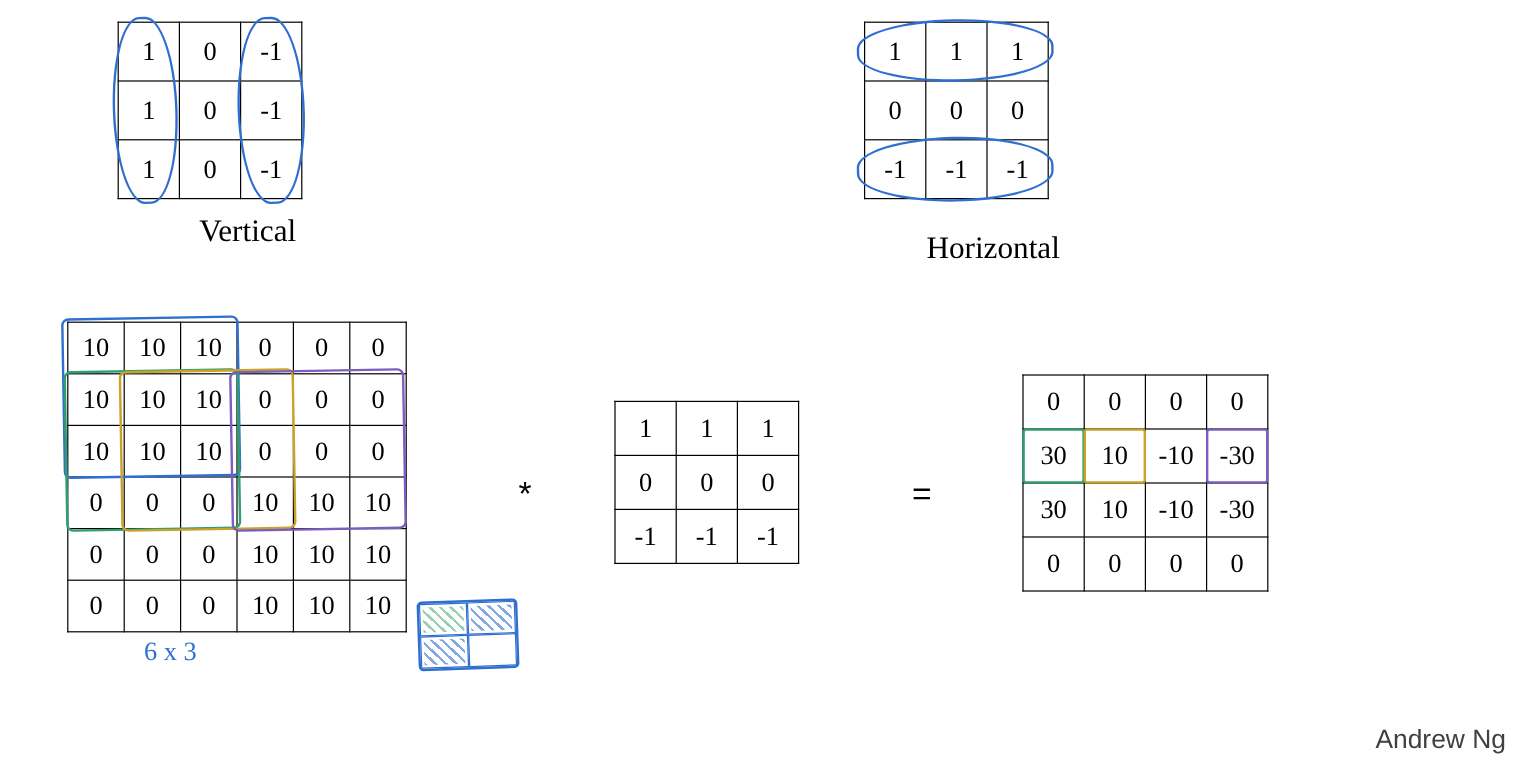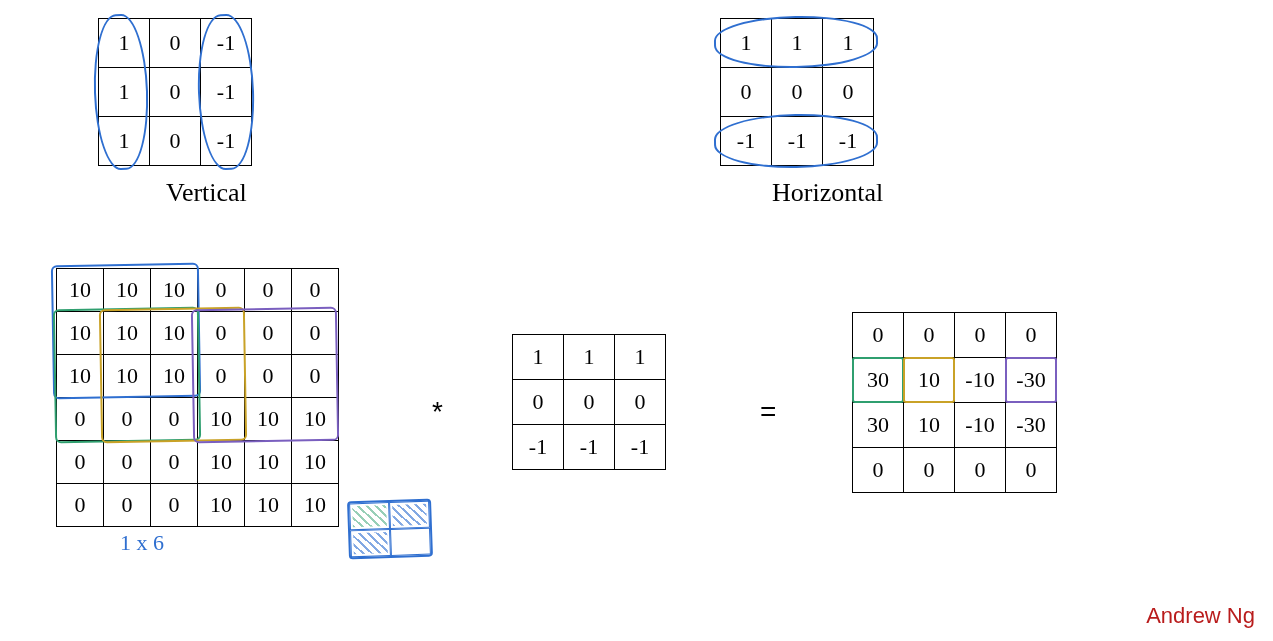--- a/index.html
+++ b/index.html
@@ -53,21 +53,21 @@
 
   .handwritten {
     font-family: "Comic Sans MS", "Segoe Script", cursive;
     color: #2f6fd0;
     font-size: 22px;
   }
 
   .credit {
     font-family: Arial, Helvetica, sans-serif;
     font-size: 22px;
-    color: #b91c1c;
+    color: #404040;
   }
 
   
   .hl {
     position: absolute;
     border-width: 2px;
     border-style: solid;
     border-radius: 3px;
     pointer-events: none;
   }
@@ -175,21 +175,21 @@
       <td>-1</td>
     </tr>
   </tbody>
       </table>
 </div>
 
 <div class="circle-horiz" style="left:714px; top:16px; width:160px; height:48px;"></div>
 
 <div class="circle-horiz" style="left:714px; top:114px; width:160px; height:50px;"></div>
 
-<div class="abs caption" style="left:736px; top:178px;">Horizontal</div>
+<div class="abs caption" style="left:736px; top:192px;">Horizontal</div>
 
 <div class="abs" style="left:56px; top:268px;">
   <table class="matrix input6">
     <tbody>
           <tr>
       <td>10</td>
       <td>10</td>
       <td>10</td>
       <td>0</td>
       <td>0</td>
@@ -237,21 +237,21 @@
     </tr>
   </tbody>
       </table>
 </div>
 
 <div class="scribble" style="left:52px; top:264px; width:144px; height:130px;"></div>
 <div class="scribble green" style="left:54px; top:308px; width:142px; height:130px;"></div>
 <div class="scribble yellow" style="left:100px; top:308px; width:142px; height:130px;"></div>
 <div class="scribble purple" style="left:192px; top:308px; width:142px; height:130px;"></div>
 
-<div class="abs handwritten" style="left:120px; top:530px;">1 x 6</div>
+<div class="abs handwritten" style="left:120px; top:530px;">6 x 3</div>
 
 <div class="mini" style="left:348px; top:500px;">
   <div class="row">
         <div class="cell hatch-g"></div>
         <div class="cell hatch"></div>
       </div>
   <div class="row">
         <div class="cell hatch"></div>
         <div class="cell"></div>
       </div>

